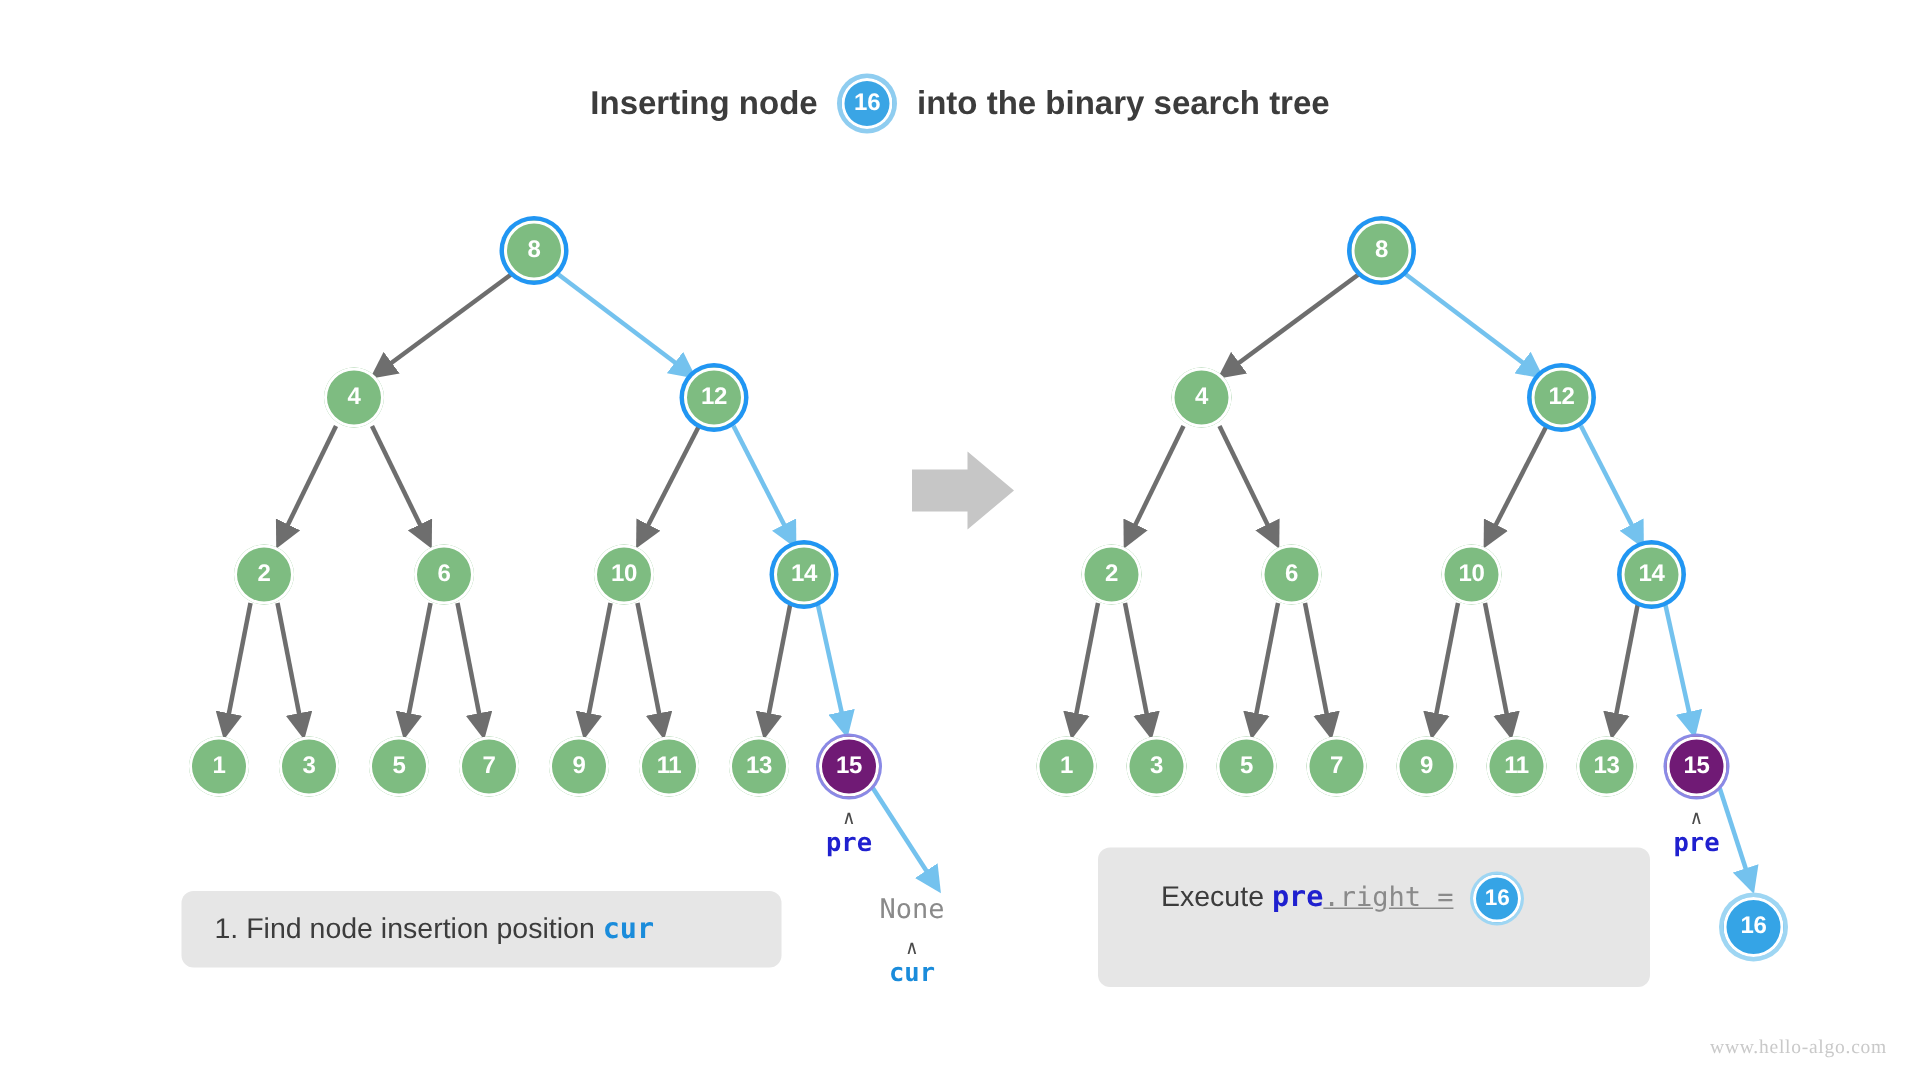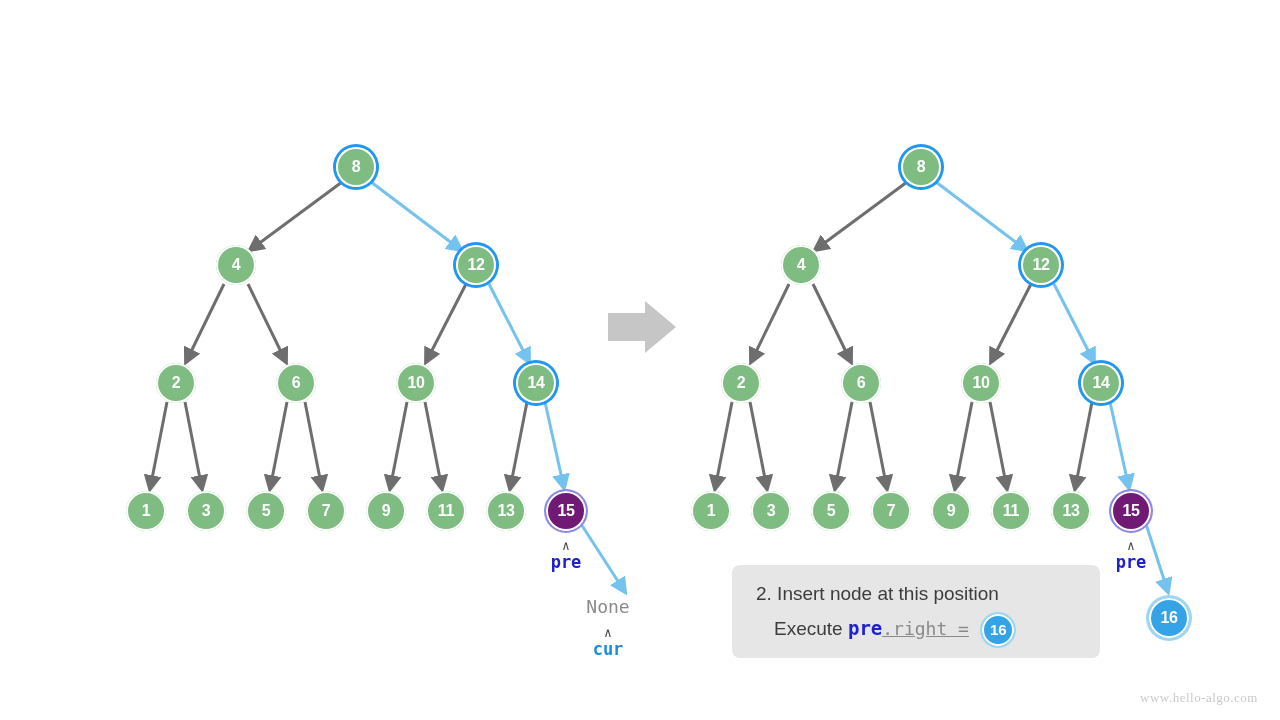--- a/index.html
+++ b/index.html
@@ -205,20 +205,25 @@
       <line x1="1092" y1="402" x2="1075" y2="489"></line>
     </g>
     <g stroke="#74c2ee" stroke-width="3" fill="none" marker-end="url(#ah-blue)">
       <line x1="936" y1="182" x2="1026" y2="250"></line>
       <line x1="1054" y1="284" x2="1094" y2="362"></line>
       <line x1="1110" y1="402" x2="1129" y2="488"></line>
       <line x1="1146" y1="524" x2="1168" y2="592"></line>
     </g>
   </svg>
 
+  <div class="title-row">
+    <span class="seg">Inserting node</span>
+    <span class="title-badge">16</span>
+    <span class="seg">into the binary search tree</span>
+  </div>
 
   <div class="node green hl" style="left:356px;top:167px">8</div>
   <div class="node green" style="left:236px;top:265px">4</div>
   <div class="node green hl" style="left:476px;top:265px">12</div>
   <div class="node green" style="left:176px;top:383px">2</div>
   <div class="node green" style="left:296px;top:383px">6</div>
   <div class="node green" style="left:416px;top:383px">10</div>
   <div class="node green hl" style="left:536px;top:383px">14</div>
   <div class="node green" style="left:146px;top:511px">1</div>
   <div class="node green" style="left:206px;top:511px">3</div>
@@ -234,20 +239,26 @@
     <div class="name pre">pre</div>
   </div>
 
   <div class="none-label" style="left:608px;top:596px">None</div>
 
   <div class="ptr" style="left:608px;top:627px">
     <div class="caret">∧</div>
     <div class="name cur">cur</div>
   </div>
 
+  <div class="caption" style="left:121px;top:594px;width:400px;height:51px;padding:10px 22px">
+    <div class="line">
+      <span>1. Find node insertion position</span>
+      <span class="kw-blue">cur</span>
+    </div>
+  </div>
 
   <div class="node green hl" style="left:921px;top:167px">8</div>
   <div class="node green" style="left:801px;top:265px">4</div>
   <div class="node green hl" style="left:1041px;top:265px">12</div>
   <div class="node green" style="left:741px;top:383px">2</div>
   <div class="node green" style="left:861px;top:383px">6</div>
   <div class="node green" style="left:981px;top:383px">10</div>
   <div class="node green hl" style="left:1101px;top:383px">14</div>
   <div class="node green" style="left:711px;top:511px">1</div>
   <div class="node green" style="left:771px;top:511px">3</div>
@@ -258,21 +269,20 @@
   <div class="node green" style="left:1071px;top:511px">13</div>
   <div class="node purple" style="left:1131px;top:511px">15</div>
   <div class="node blue" style="left:1169px;top:618px">16</div>
 
   <div class="ptr" style="left:1131px;top:540px">
     <div class="caret">∧</div>
     <div class="name pre">pre</div>
   </div>
 
   <div class="caption" style="left:732px;top:565px;width:368px;height:93px;padding:14px 24px">
-    <div class="line">2. Insert node at this position</div>
     <div class="line" style="padding-left:18px;margin-top:4px">
       <span>Execute</span>
       <span class="kw-pre">pre</span><span class="mono-gray">.right =</span>
       <span class="inline-badge">16</span>
     </div>
   </div>
 
   <div class="watermark">www.hello-algo.com</div>
 </div>
 

